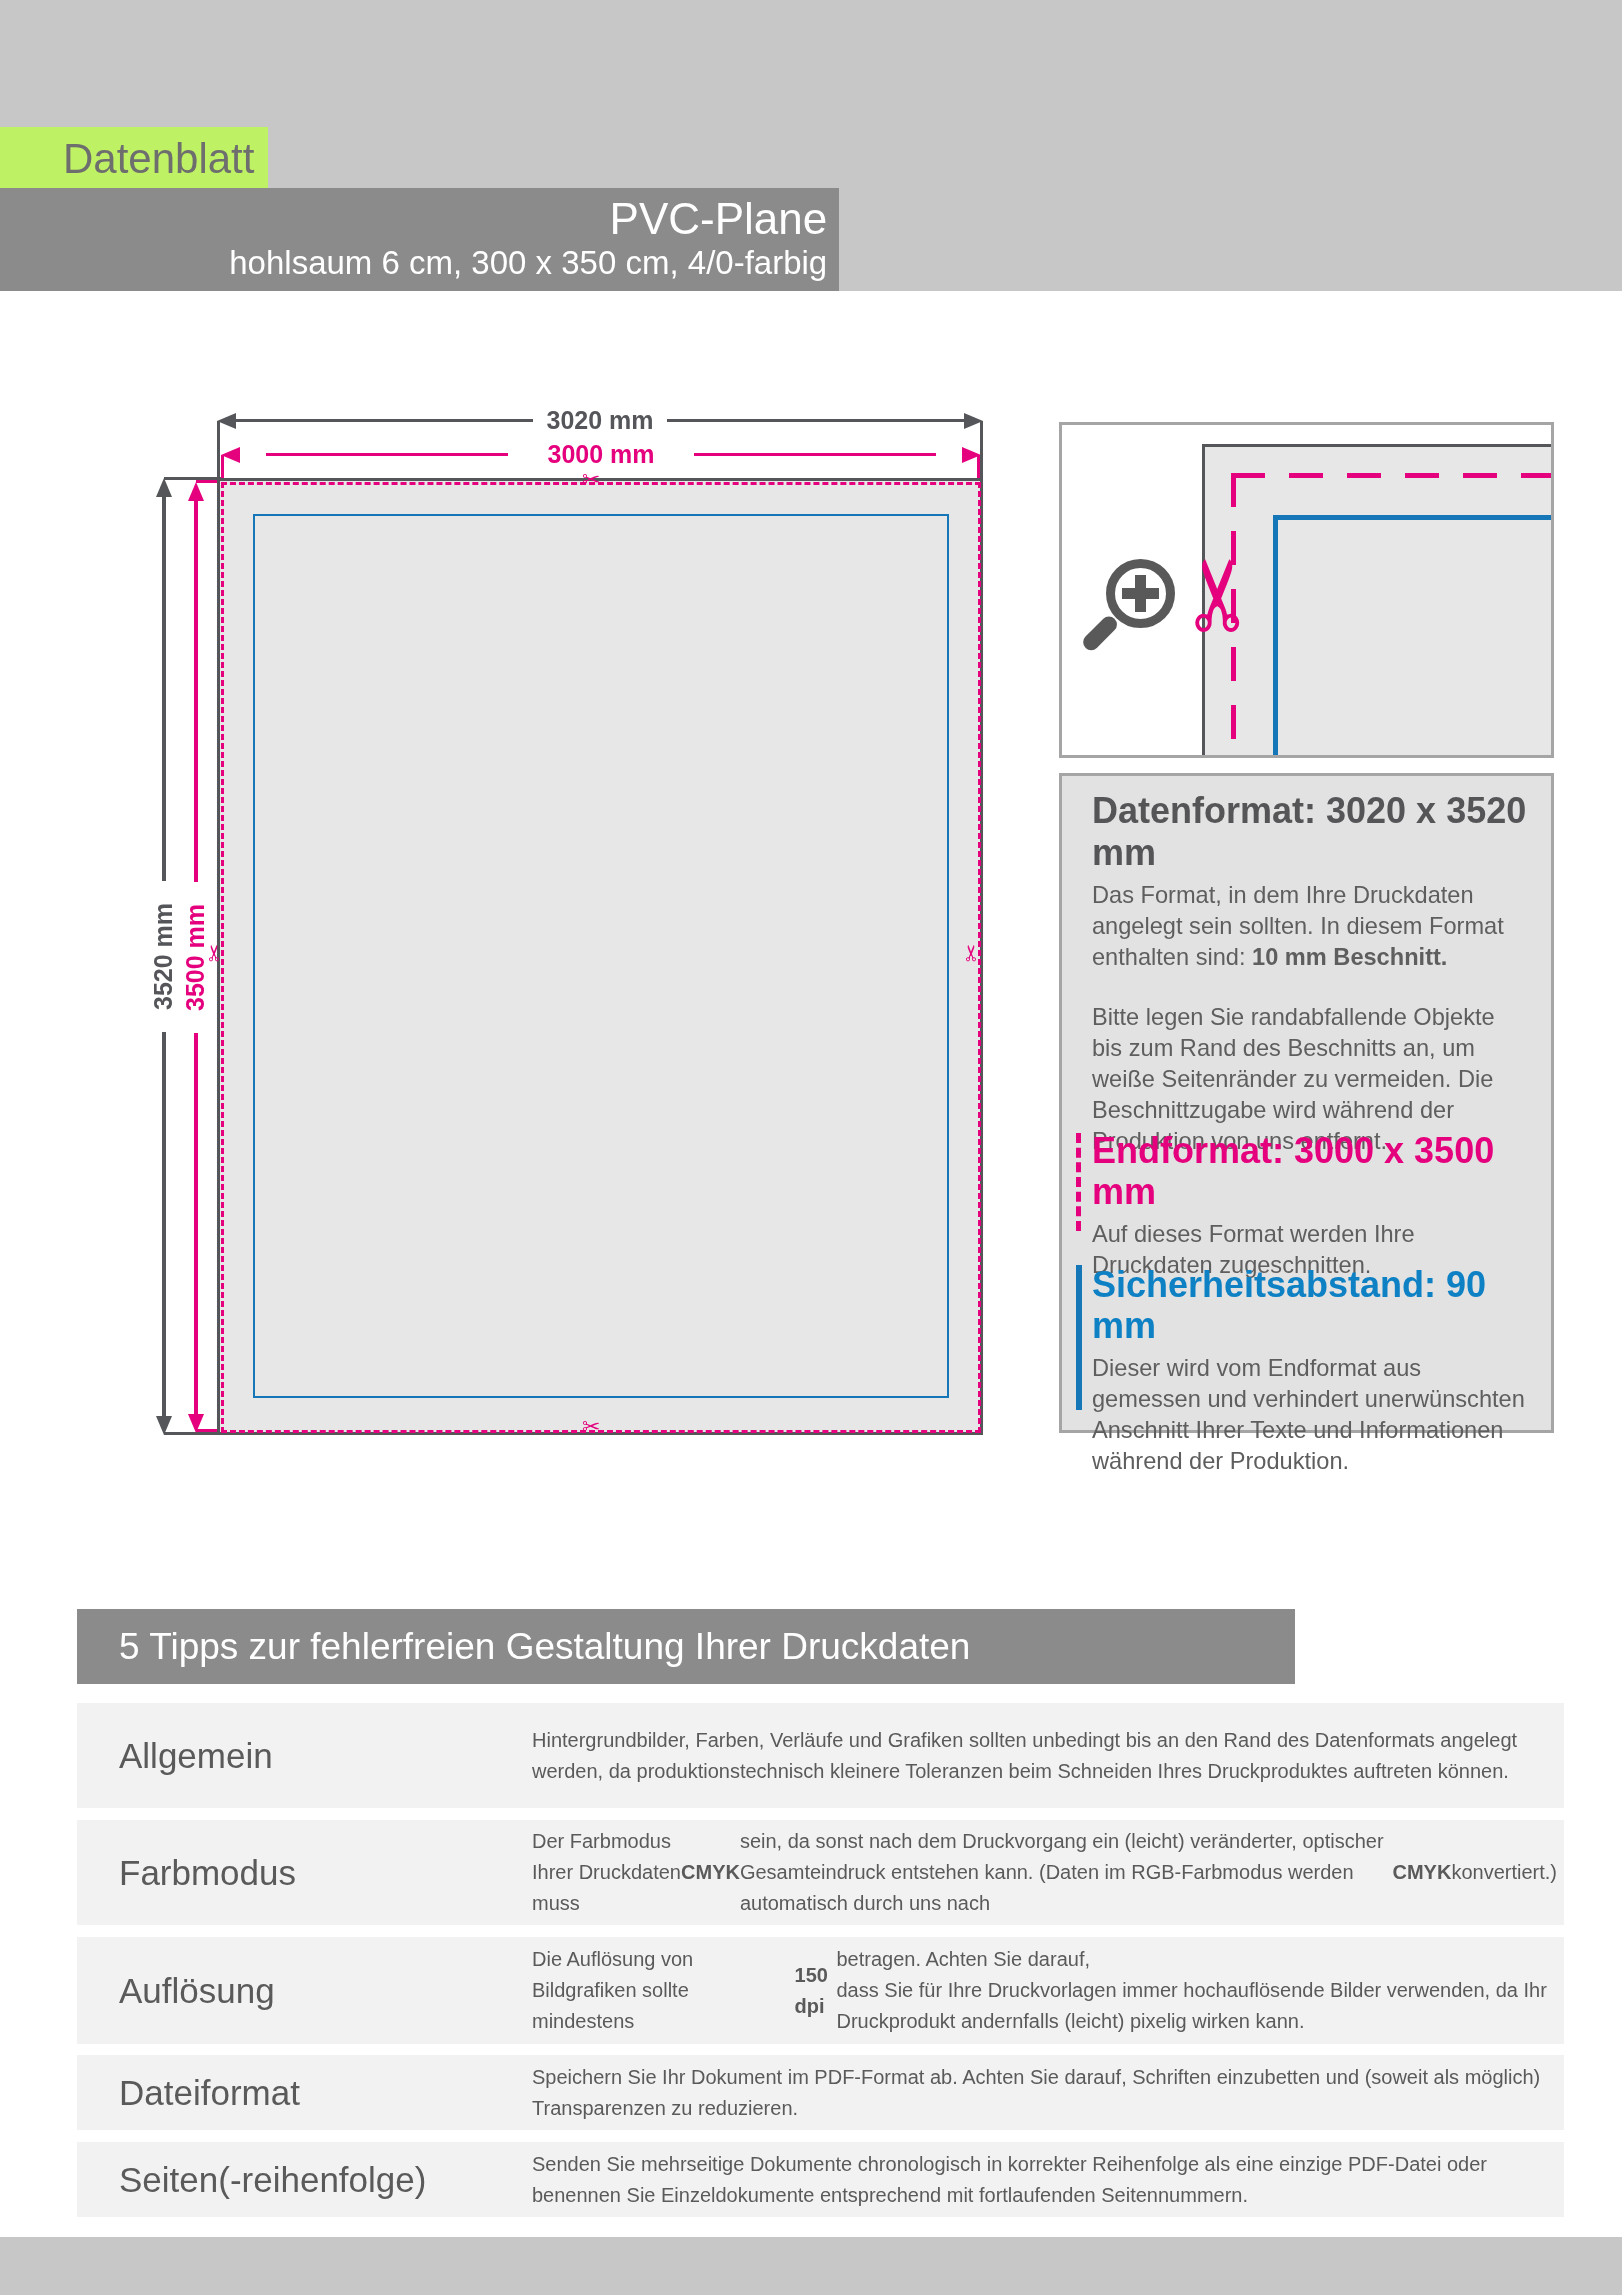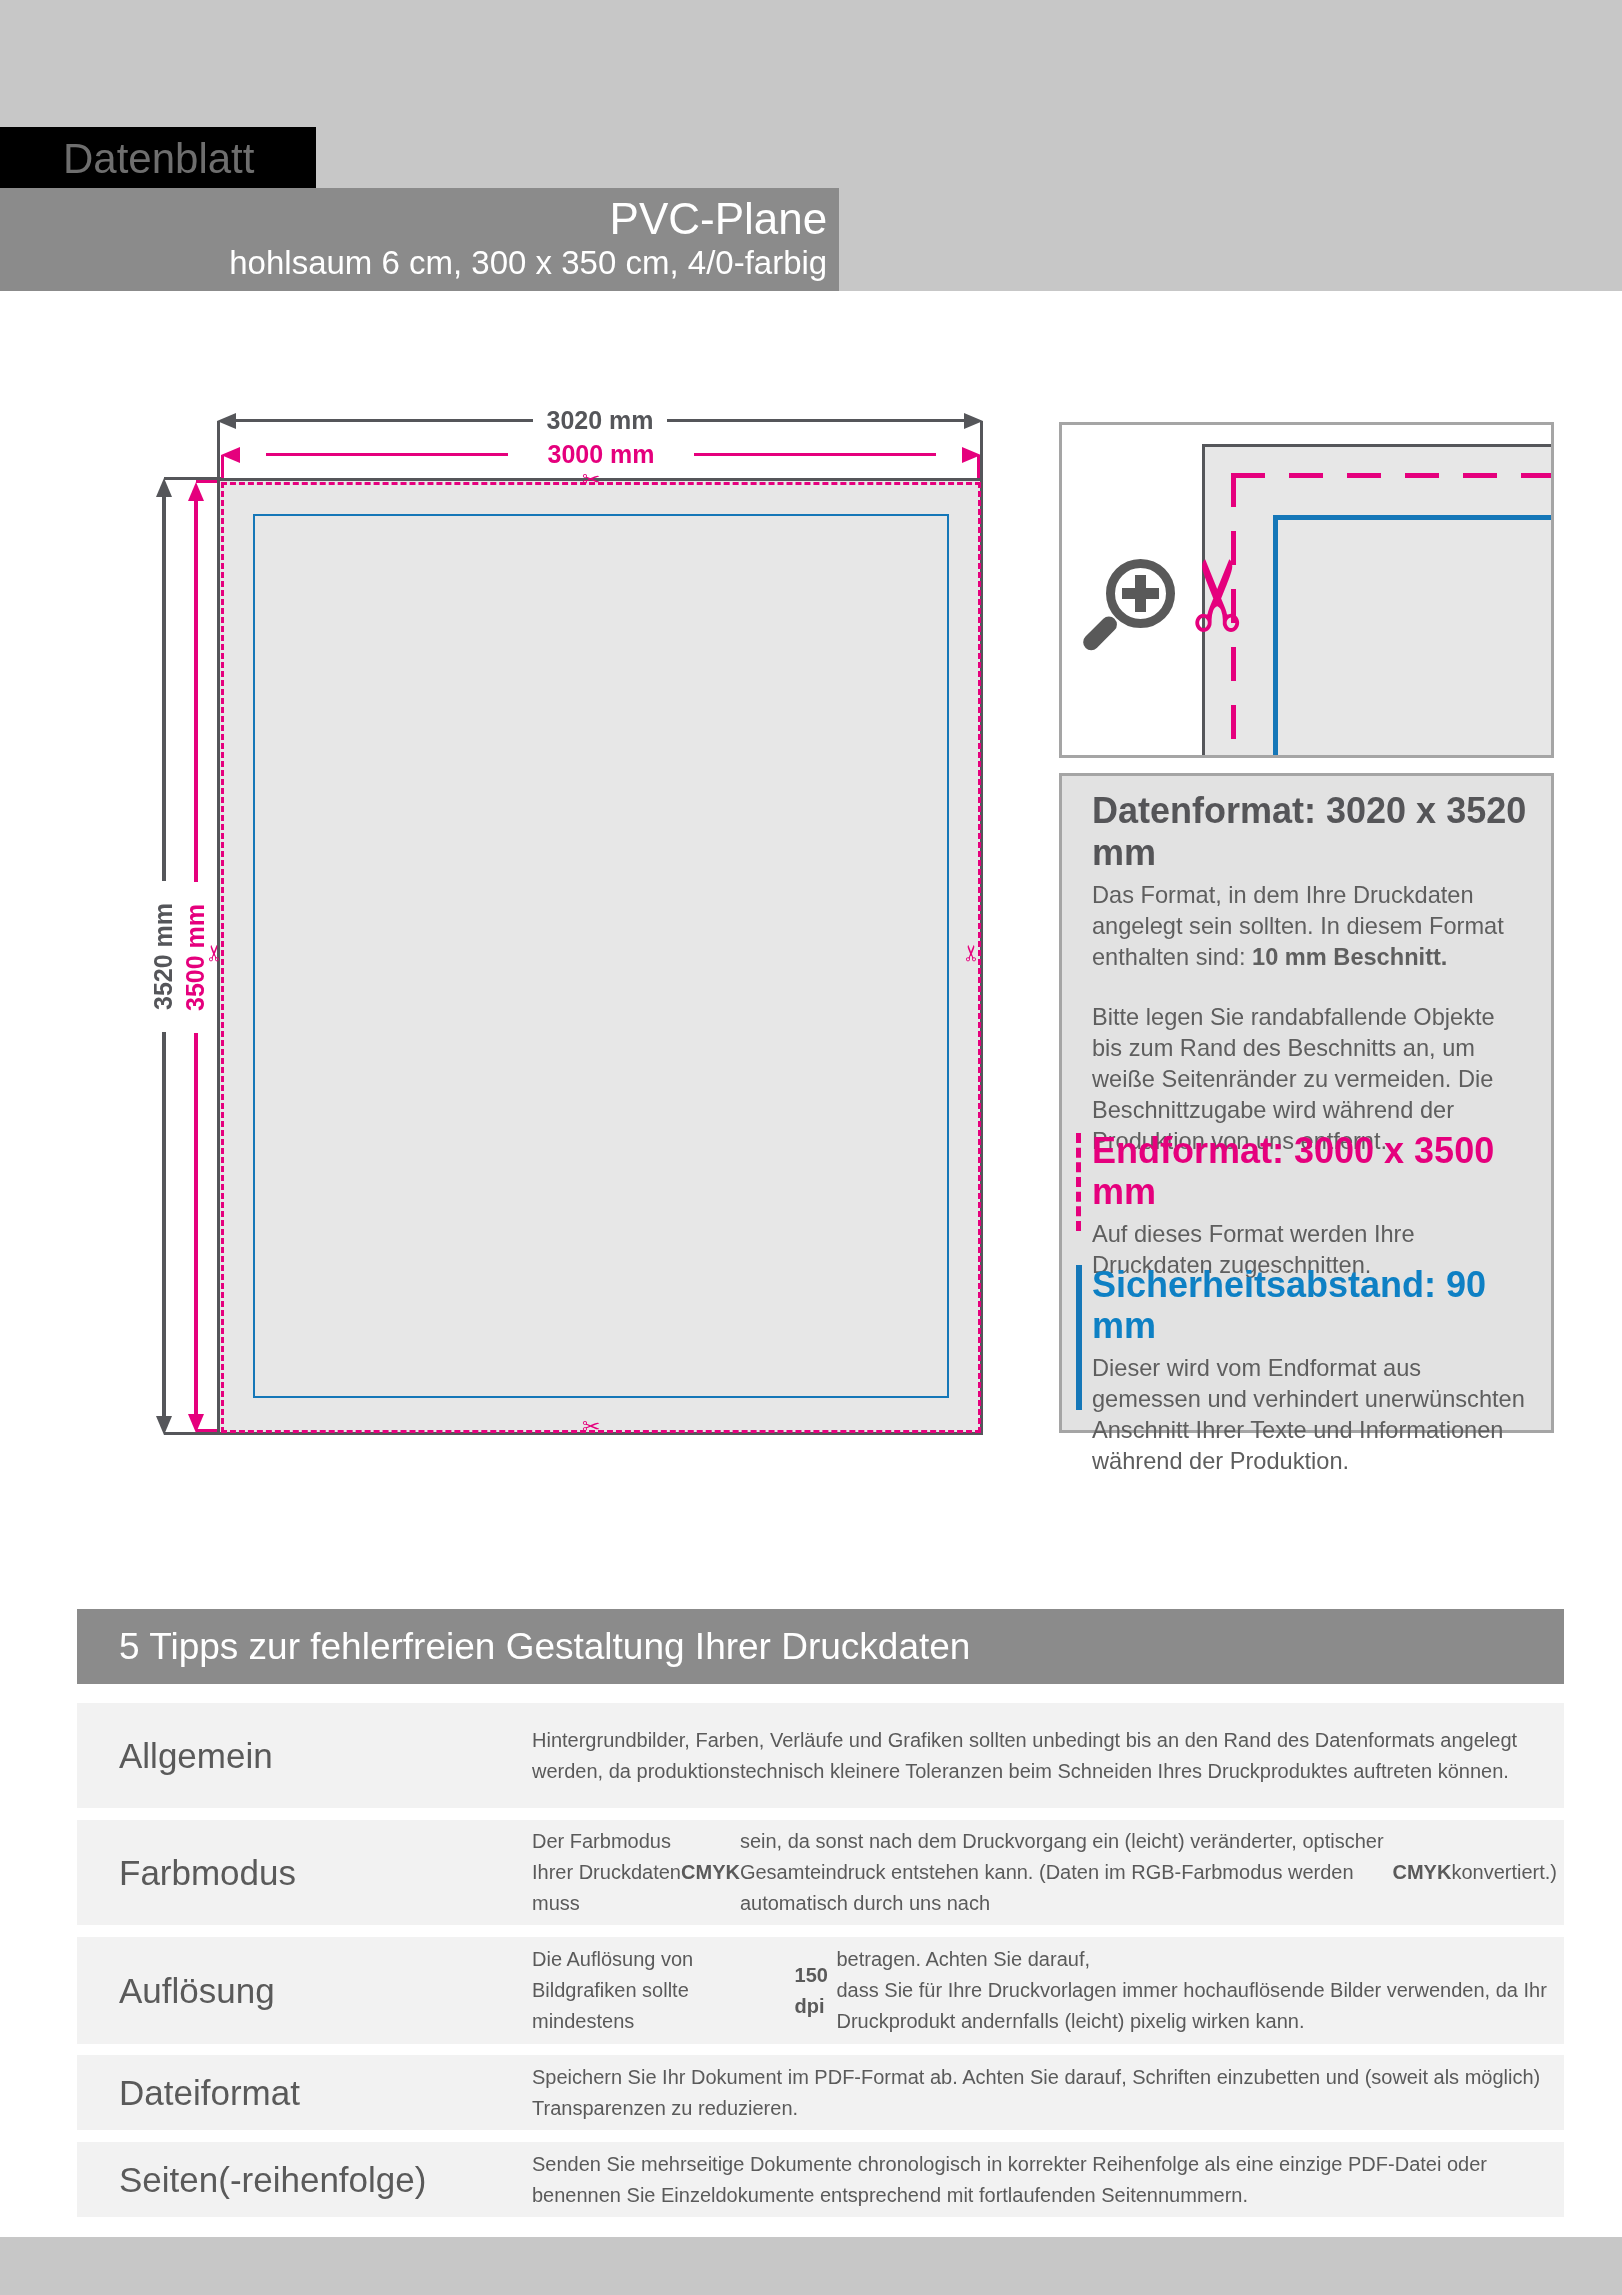--- a/index.html
+++ b/index.html
@@ -4,21 +4,21 @@
 <style>
   html,body { margin:0; padding:0; background:#ffffff; }
   .page {
     position:relative; width:1623px; height:2295px; background:#ffffff;
     font-family:"Liberation Sans", "DejaVu Sans", sans-serif; overflow:hidden;
   }
   .abs { position:absolute; }
 
   
   .top-bg { left:0; top:0; width:1623px; height:291px; background:#c7c7c7; }
-  .datenblatt-box { left:0; top:127px; width:316px; height:64px; background:#000000; }
+  .datenblatt-box { left:0; top:127px; width:268px; height:64px; background:#bef264; }
   .datenblatt-box span { position:absolute; left:63px; top:0; line-height:64px; font-size:42px; color:#6e6e6e; }
   .banner { left:0; top:188px; width:839px; height:103px; background:#8b8b8b;
             display:flex; flex-direction:column; align-items:flex-end; justify-content:center;
             box-sizing:border-box; padding-right:11.8px; color:#ffffff; }
   .banner-title { font-size:44px; line-height:1.05; }
   .banner-subtitle { font-size:33px; line-height:1.25; }
 
   
   .dim { color:#55565a; font-weight:700; font-size:25px; }
   .dim.magenta { color:#e5007d; }
@@ -67,21 +67,21 @@
   .sec { position:absolute; left:30px; right:21px; color:#5e5e5e; }
   .sec h3 { margin:0 0 6.5px 0; font-size:36px; line-height:1.15; color:#555558; }
   .sec p  { margin:0; font-size:23.6px; line-height:31px; }
   .sec p + p { margin-top:29px; }
   .sec.endformat h3 { color:#e5007d; }
   .sec.sicherheit h3 { color:#0e80c4; }
   .bar-dashed { position:absolute; left:14.4px; width:0; border-left:5.9px dashed #e5007d; }
   .bar-solid  { position:absolute; left:14.4px; width:5.9px; background:#1577b8; }
 
   
-  .tips-bar { left:77px; top:1609px; width:1487px; height:75px; background:#8b8b8b; }
+  .tips-bar { left:77px; top:1609px; width:1218px; height:75px; background:#8b8b8b; }
   .tips-bar span { position:absolute; left:42px; top:0; line-height:75px; font-size:37px; color:#ffffff; }
   .tip-row { left:77px; width:1487px; background:#f2f2f2; }
   .tip-label { position:absolute; left:42px; top:0; bottom:0; display:flex; align-items:center; font-size:35px; color:#5a5a5a; }
   .tip-text  { position:absolute; left:455px; top:0; bottom:0; width:1025px; display:flex; align-items:center;
                font-size:20px; line-height:31px; color:#5a5a5a; white-space:pre-line; }
   .r1 { top:1703px; height:105px; }
   .r2 { top:1820px; height:105px; }
   .r3 { top:1937px; height:107px; }
   .r4 { top:2055px; height:75px; }
   .r5 { top:2142px; height:75px; }

